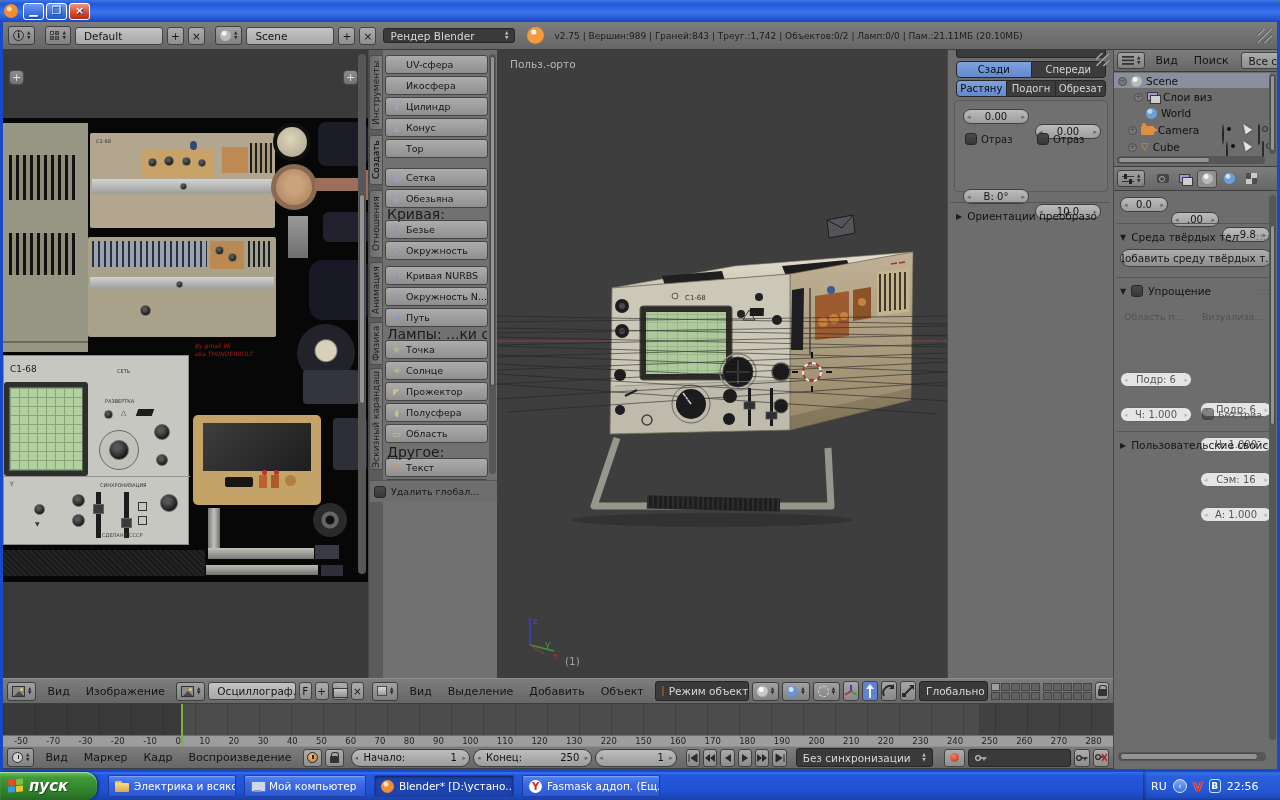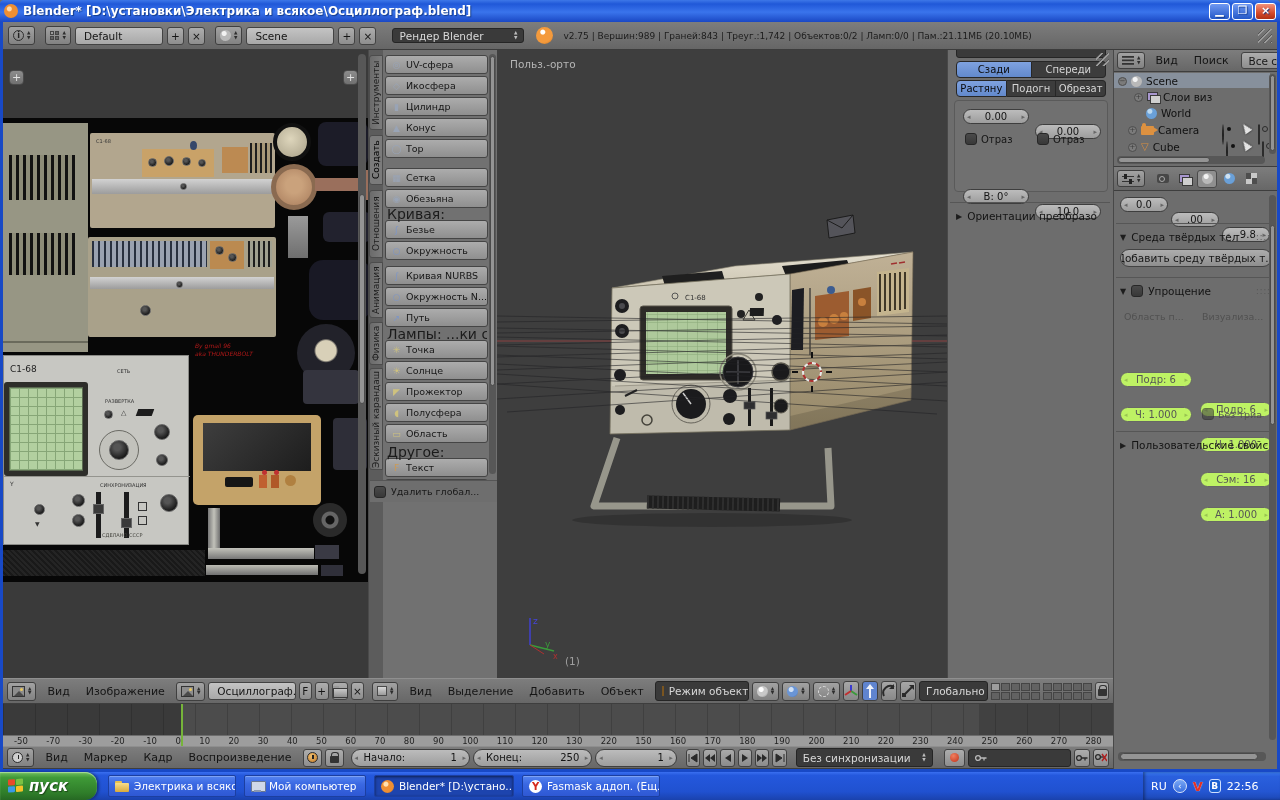--- a/index.html
+++ b/index.html
@@ -25,21 +25,21 @@
 .edbtn{display:flex;align-items:center;gap:3px;padding:0 4px;height:19px;background:linear-gradient(#a2a2a2,#828282);border:1px solid #3f3f3f;border-radius:3px}
 .ud{display:flex;flex-direction:column;font-size:4.5px;line-height:4.5px;color:#2d2d2d}
 .ud.light{color:#bdbdbd}
 .btn{background:linear-gradient(#adadad,#8e8e8e);border:1px solid #434343;border-radius:3px;color:#161616;font-size:10.5px;display:flex;align-items:center;justify-content:center}
 .field{background:linear-gradient(#c4c4c4,#a8a8a8);border:1px solid #434343;border-radius:9px;color:#141414;font-size:10.5px;display:flex;align-items:center;padding:0 8px;white-space:nowrap;overflow:hidden}
 .darkdd{background:#3a3a3a;border:1px solid #252525;border-radius:3px;color:#d8d8d8;font-size:10.5px;display:flex;align-items:center;gap:5px;padding:0 6px;white-space:nowrap;overflow:hidden}
 .darkdd .ud{margin-left:auto}
 .pill{position:relative;background:linear-gradient(#bcbcbc,#9d9d9d);border:1px solid #3e3e3e;border-radius:9px;color:#141414;font-size:10px;display:flex;align-items:center;justify-content:center;white-space:nowrap;overflow:hidden}
 .pill::before{content:"◂";position:absolute;left:3px;font-size:7px;color:rgba(0,0,0,.4)}
 .pill::after{content:"▸";position:absolute;right:3px;font-size:7px;color:rgba(0,0,0,.4)}
-.pill.dis{background:#bef264;color:#565656;border-color:#666}
+.pill.dis{background:#e5e5e5;color:#565656;border-color:#666}
 .pill.dis::before,.pill.dis::after{color:rgba(0,0,0,.2)}
 .pill .lab{position:absolute;left:12px}
 .pill .val{position:absolute;right:12px}
 .chk{width:12px;height:12px;background:linear-gradient(#4a4a4a,#383838);border:1px solid #272727;border-radius:3px;flex:0 0 12px}
 .seg{display:flex}
 .seg>span{flex:1;display:flex;align-items:center;justify-content:center;font-size:10px;height:17px;background:#3c3c3c;color:#d6d6d6;border:1px solid #272727;border-left-width:0}
 .seg>span:first-child{border-left-width:1px;border-radius:4px 0 0 4px}
 .seg>span:last-child{border-radius:0 4px 4px 0}
 .seg>span.on{background:linear-gradient(#7fa2df,#6289cc);color:#0a0a0a}
 .grip{background:repeating-linear-gradient(135deg,transparent 0 3px,#555 3px 4px,#9a9a9a 4px 5px)}
@@ -182,21 +182,20 @@
 .folder-ico::after{content:"";position:absolute;left:0;top:2px;width:13px;height:8px;background:linear-gradient(#c8c8c8,#909090);border:1px solid #3c3c3c}
 svg text{font-family:"DejaVu Sans",sans-serif}
 </style>
 </head>
 <body>
 
 <div class="screen">
 
   <div class="abs titlebar">
     <span class="blender-app-icon"></span>
-    <span class="win-title">Blender* [D:\установки\Электрика и всякое\Осциллограф.blend]</span>
     <span class="winbtns">
       <span class="winbtn">
           <span>▁</span>
         </span>
       <span class="winbtn">
           <span>❐</span>
         </span>
       <span class="winbtn close">
           <span>×</span>
         </span>
@@ -232,21 +231,21 @@
     <span class="edbtn" style="margin-left:6px">
         <span class="i-scene"></span>
         <span class="ud">
           <span>▲</span>
           <span>▼</span>
         </span>
       </span>
     <span class="field" style="width:88px;height:18px;border-radius:3px">Scene</span>
     <span class="btn sqbtn">+</span>
     <span class="btn sqbtn">×</span>
-    <span class="darkdd" style="width:132px;height:15px;margin-left:12px">
+    <span class="darkdd" style="width:132px;height:15px;margin-left:3px">
         <span>Рендер Blender</span>
         <span class="ud light">
           <span>▲</span>
           <span>▼</span>
         </span>
       </span>
     <span class="blogo"></span>
     <span class="stats">v2.75 | Вершин:989 | Граней:843 | Треуг.:1,742 | Объектов:0/2 | Ламп:0/0 | Пам.:21.11МБ (20.10МБ)</span>
     <span class="grip" style="width:14px;height:14px;margin-left:auto"></span>
   </div>

